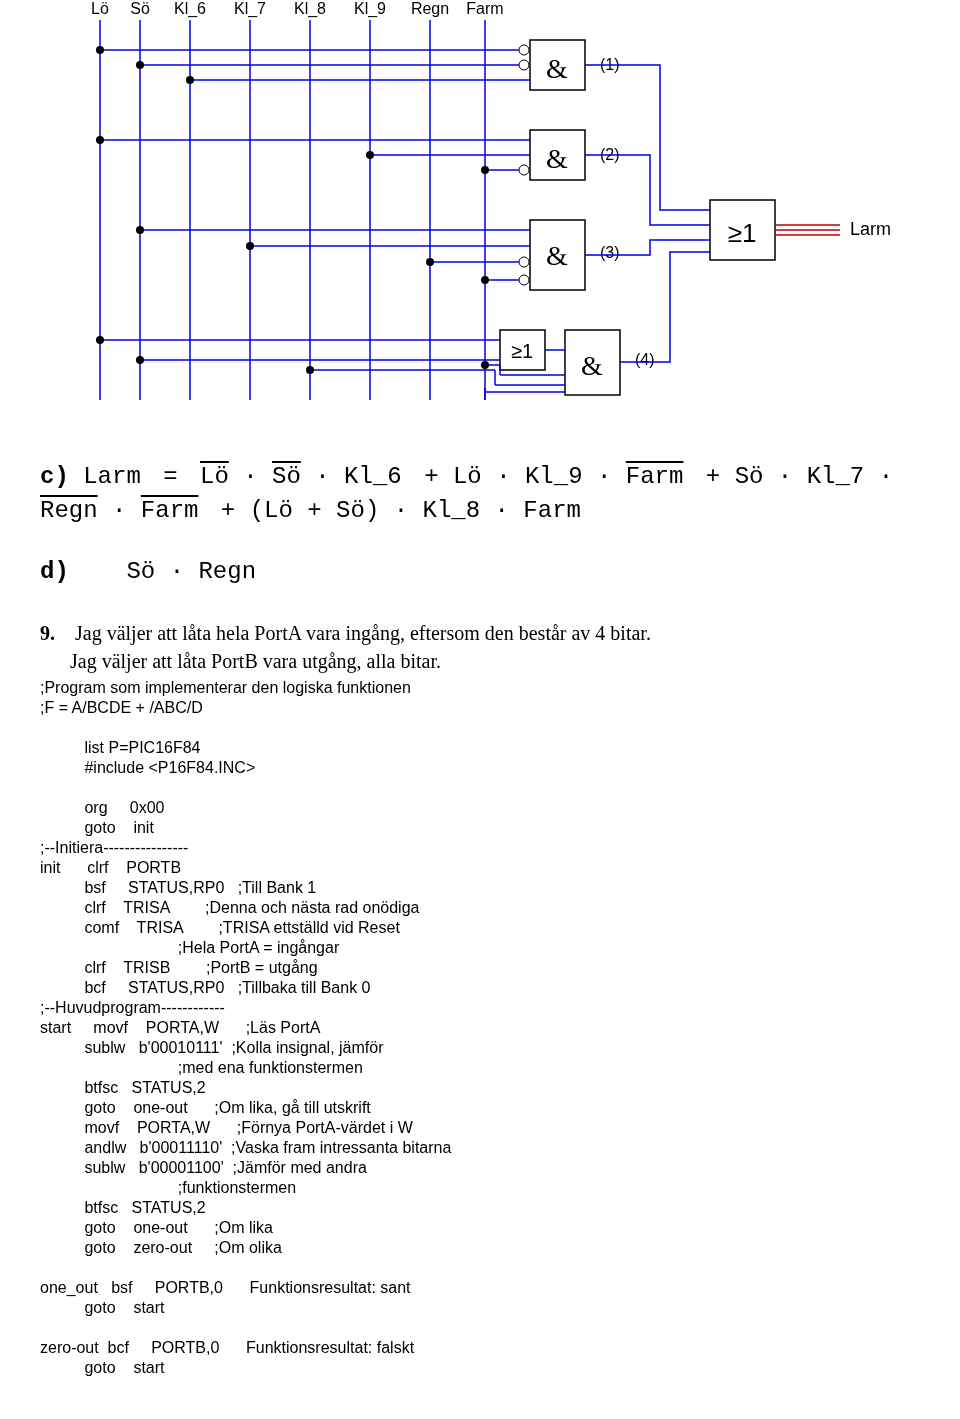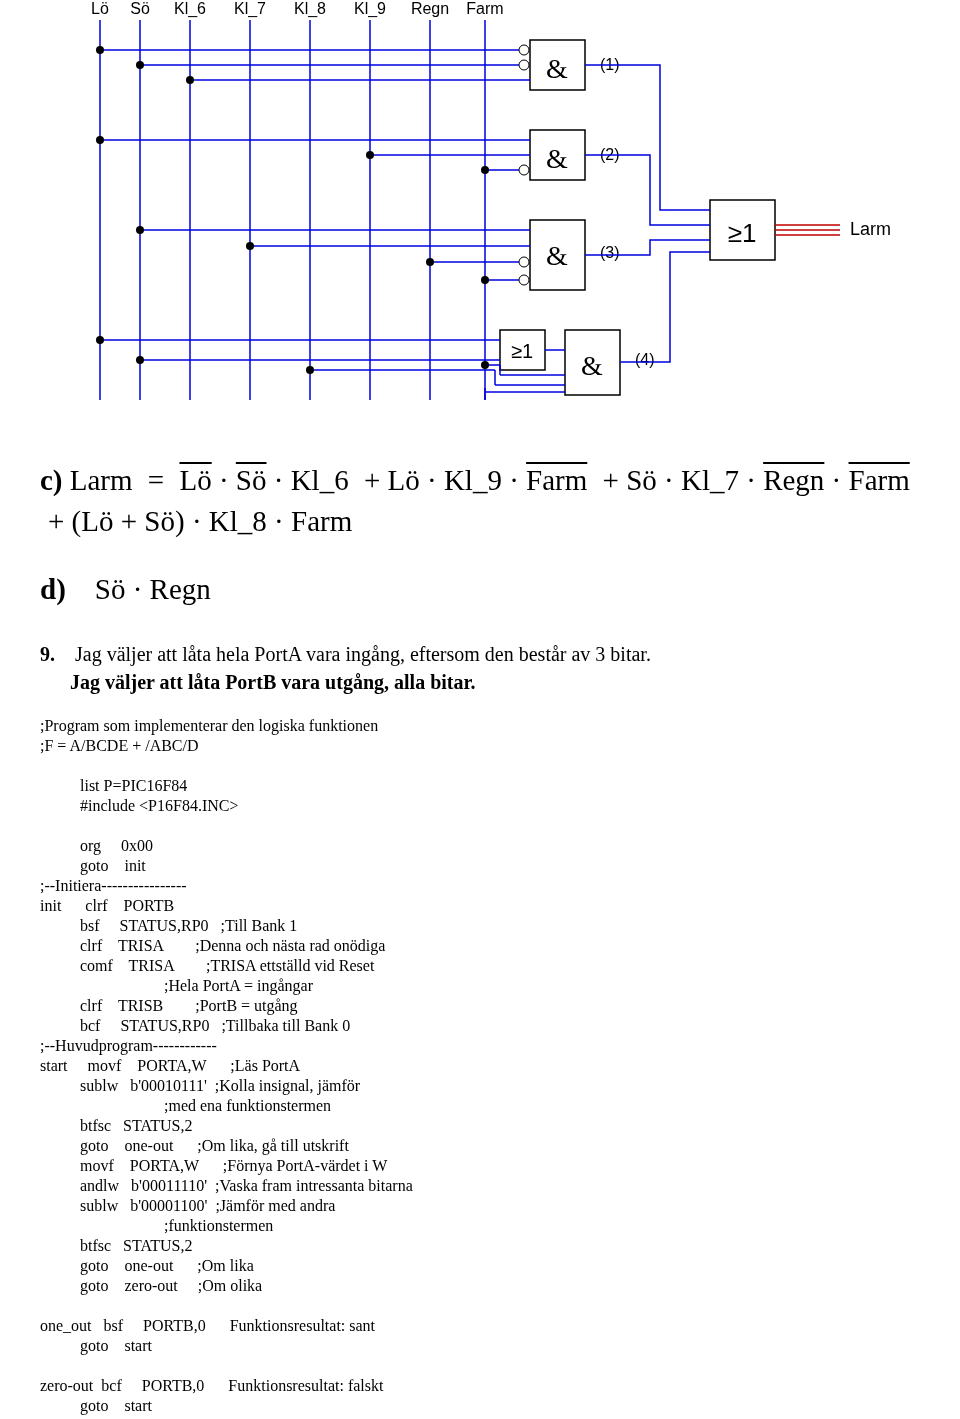--- a/index.html
+++ b/index.html
@@ -1,23 +1,23 @@
 <!DOCTYPE html>
 <html><head>
 <meta charset="utf-8">
 <style>
   body { margin:0; padding:0; font-family: Arial, sans-serif; font-size:16px; color:#000; width:960px; }
   .page { padding: 0 40px 40px 40px; }
   svg { display:block; }
-  .equation { font-family: Liberation Serif, serif; font-size:29px; margin-top:30px; line-height:1.4; }
+  .equation { font-family: Liberation Mono, monospace; font-size:24px; margin-top:30px; line-height:1.4; }
   .eq-part { margin-left:8px; }
   .overline { text-decoration: overline; }
   .section-9 { margin-top:30px; font-family:"Times New Roman", serif; font-size:20px; line-height:1.4; }
   .section-9 .num { font-weight:bold; display:inline-block; width:30px; }
-  pre.code { font-family:Liberation Serif, serif; font-size:16px; line-height:1.25; margin-top:20px; white-space:pre; }
+  pre.code { font-family:Liberation Sans, sans-serif; font-size:16px; line-height:1.25; margin-top:3px; white-space:pre; }
   .gate-label { font-family:"Times New Roman", serif; font-size:28px; }
 </style>
 </head>
 <body>
 
 <div class="page">
 
 <svg width="880" height="430" viewBox="0 0 880 430">
 
   <g font-family="Arial" font-size="16" text-anchor="middle">
@@ -176,22 +176,22 @@
 </div>
 
 <div class="equation" style="margin-top:28px;">
   <b>d) </b>
   &nbsp;&nbsp;
   <span>Sö</span> · <span>Regn</span>
 </div>
 
 <div class="section-9">
   <span class="num">9.</span>
-  <span>Jag väljer att låta hela PortA vara ingång, eftersom den består av 3 bitar.</span><br>
-  <span style="margin-left:30px; display:inline-block;font-weight:bold;">Jag väljer att låta PortB vara utgång, alla bitar.</span>
+  <span>Jag väljer att låta hela PortA vara ingång, eftersom den består av 4 bitar.</span><br>
+  <span style="margin-left:30px; display:inline-block;">Jag väljer att låta PortB vara utgång, alla bitar.</span>
 </div>
 
 <pre class="code" id="code-block">;Program som implementerar den logiska funktionen
 ;F = A/BCDE + /ABC/D
 
           list P=PIC16F84
           #include &lt;P16F84.INC&gt;
 
           org     0x00
           goto    init

